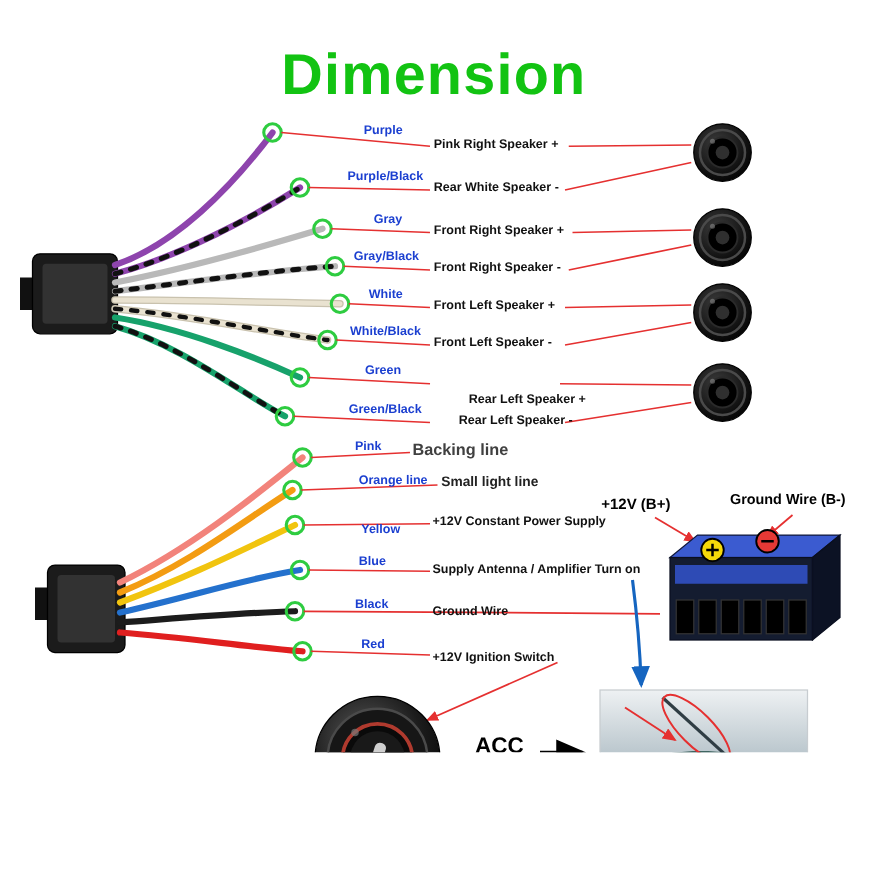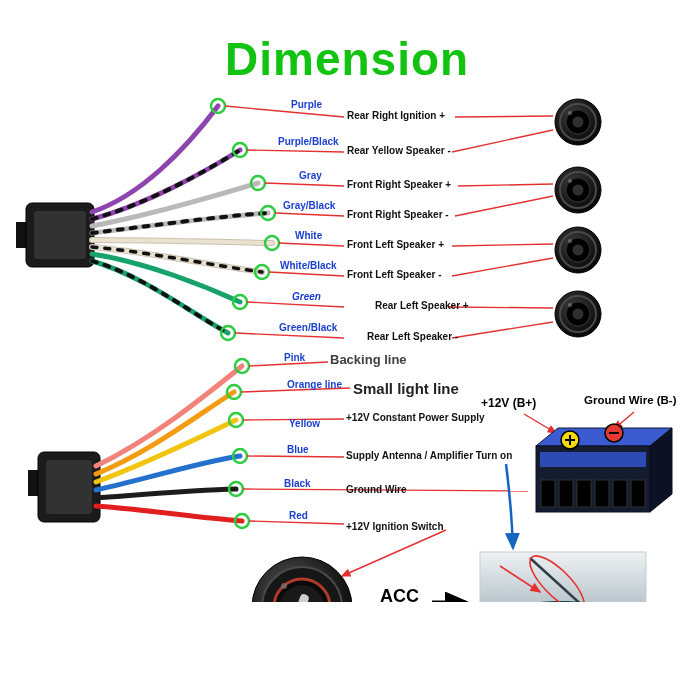--- a/index.html
+++ b/index.html
@@ -4,21 +4,21 @@
 <style>
   html,body{margin:0;padding:0;background:#fff;}
   .canvas{position:relative;width:700px;height:602px;background:#fff;overflow:hidden;
           font-family:"Liberation Sans",sans-serif;border-radius:15px;}
   .canvas svg.art{position:absolute;left:0;top:0;}
   .lbl{position:absolute;white-space:nowrap;z-index:5;}
   .title{font-size:46px;font-weight:bold;color:#12c312;letter-spacing:1px;}
   .clabel{font-size:10px;font-weight:bold;color:#1b3fd0;}
   .flabel{font-size:10px;font-weight:bold;color:#111;}
   .flabel-big{font-size:13px;font-weight:bold;color:#404040;}
-  .flabel-mid{font-size:15px;font-weight:bold;color:#222;text-align:center;}
+  .flabel-mid{font-size:11px;font-weight:bold;color:#222;text-align:center;}
   .batlabel{font-size:12px;font-weight:bold;color:#000;}
   .acc{font-size:18px;font-weight:bold;color:#000;}
   .antlabel{font-size:13px;font-weight:bold;color:#000;}
 </style>
 </head>
 <body>
 
 <div class="canvas">
 
   <svg class="art" width="700" height="700" viewBox="0 0 700 700">
@@ -198,30 +198,30 @@
   </svg>
 
   <div class="lbl title" style="left:225px;top:32px;">Dimension</div>
 
   <div class="lbl clabel" style="left:291px;top:99px;">Purple</div>
   <div class="lbl clabel" style="left:278px;top:136px;">Purple/Black</div>
   <div class="lbl clabel" style="left:299px;top:170px;">Gray</div>
   <div class="lbl clabel" style="left:283px;top:200px;">Gray/Black</div>
   <div class="lbl clabel" style="left:295px;top:230px;">White</div>
   <div class="lbl clabel" style="left:280px;top:260px;">White/Black</div>
-  <div class="lbl clabel" style="left:292px;top:291px;font-style:italic;">Green</div>
+  <div class="lbl clabel" style="left:292px;top:291px;">Green</div>
   <div class="lbl clabel" style="left:279px;top:322px;">Green/Black</div>
 
-  <div class="lbl flabel" style="left:347px;top:110px;">Rear Right Ignition +</div>
-  <div class="lbl flabel" style="left:347px;top:145px;">Rear Yellow Speaker -</div>
+  <div class="lbl flabel" style="left:347px;top:110px;">Pink Right Speaker +</div>
+  <div class="lbl flabel" style="left:347px;top:145px;">Rear White Speaker -</div>
   <div class="lbl flabel" style="left:347px;top:179px;">Front Right Speaker +</div>
   <div class="lbl flabel" style="left:347px;top:209px;">Front Right Speaker -</div>
   <div class="lbl flabel" style="left:347px;top:239px;">Front Left Speaker +</div>
   <div class="lbl flabel" style="left:347px;top:269px;">Front Left Speaker -</div>
-  <div class="lbl flabel" style="left:347px;top:300px;padding-left:28px;">Rear Left Speaker +</div>
+  <div class="lbl flabel" style="left:347px;top:314px;padding-left:28px;">Rear Left Speaker +</div>
   <div class="lbl flabel" style="left:347px;top:331px;margin-left:20px;">Rear Left Speaker -</div>
 
   <div class="lbl clabel" style="left:284px;top:352px;">Pink</div>
   <div class="lbl clabel" style="left:287px;top:379px;">Orange line</div>
   <div class="lbl clabel" style="left:289px;top:418px;">Yellow</div>
   <div class="lbl clabel" style="left:287px;top:444px;">Blue</div>
   <div class="lbl clabel" style="left:284px;top:478px;">Black</div>
   <div class="lbl clabel" style="left:289px;top:510px;">Red</div>
 
   <div class="lbl flabel-big" style="left:330px;top:352px;">Backing line</div>

